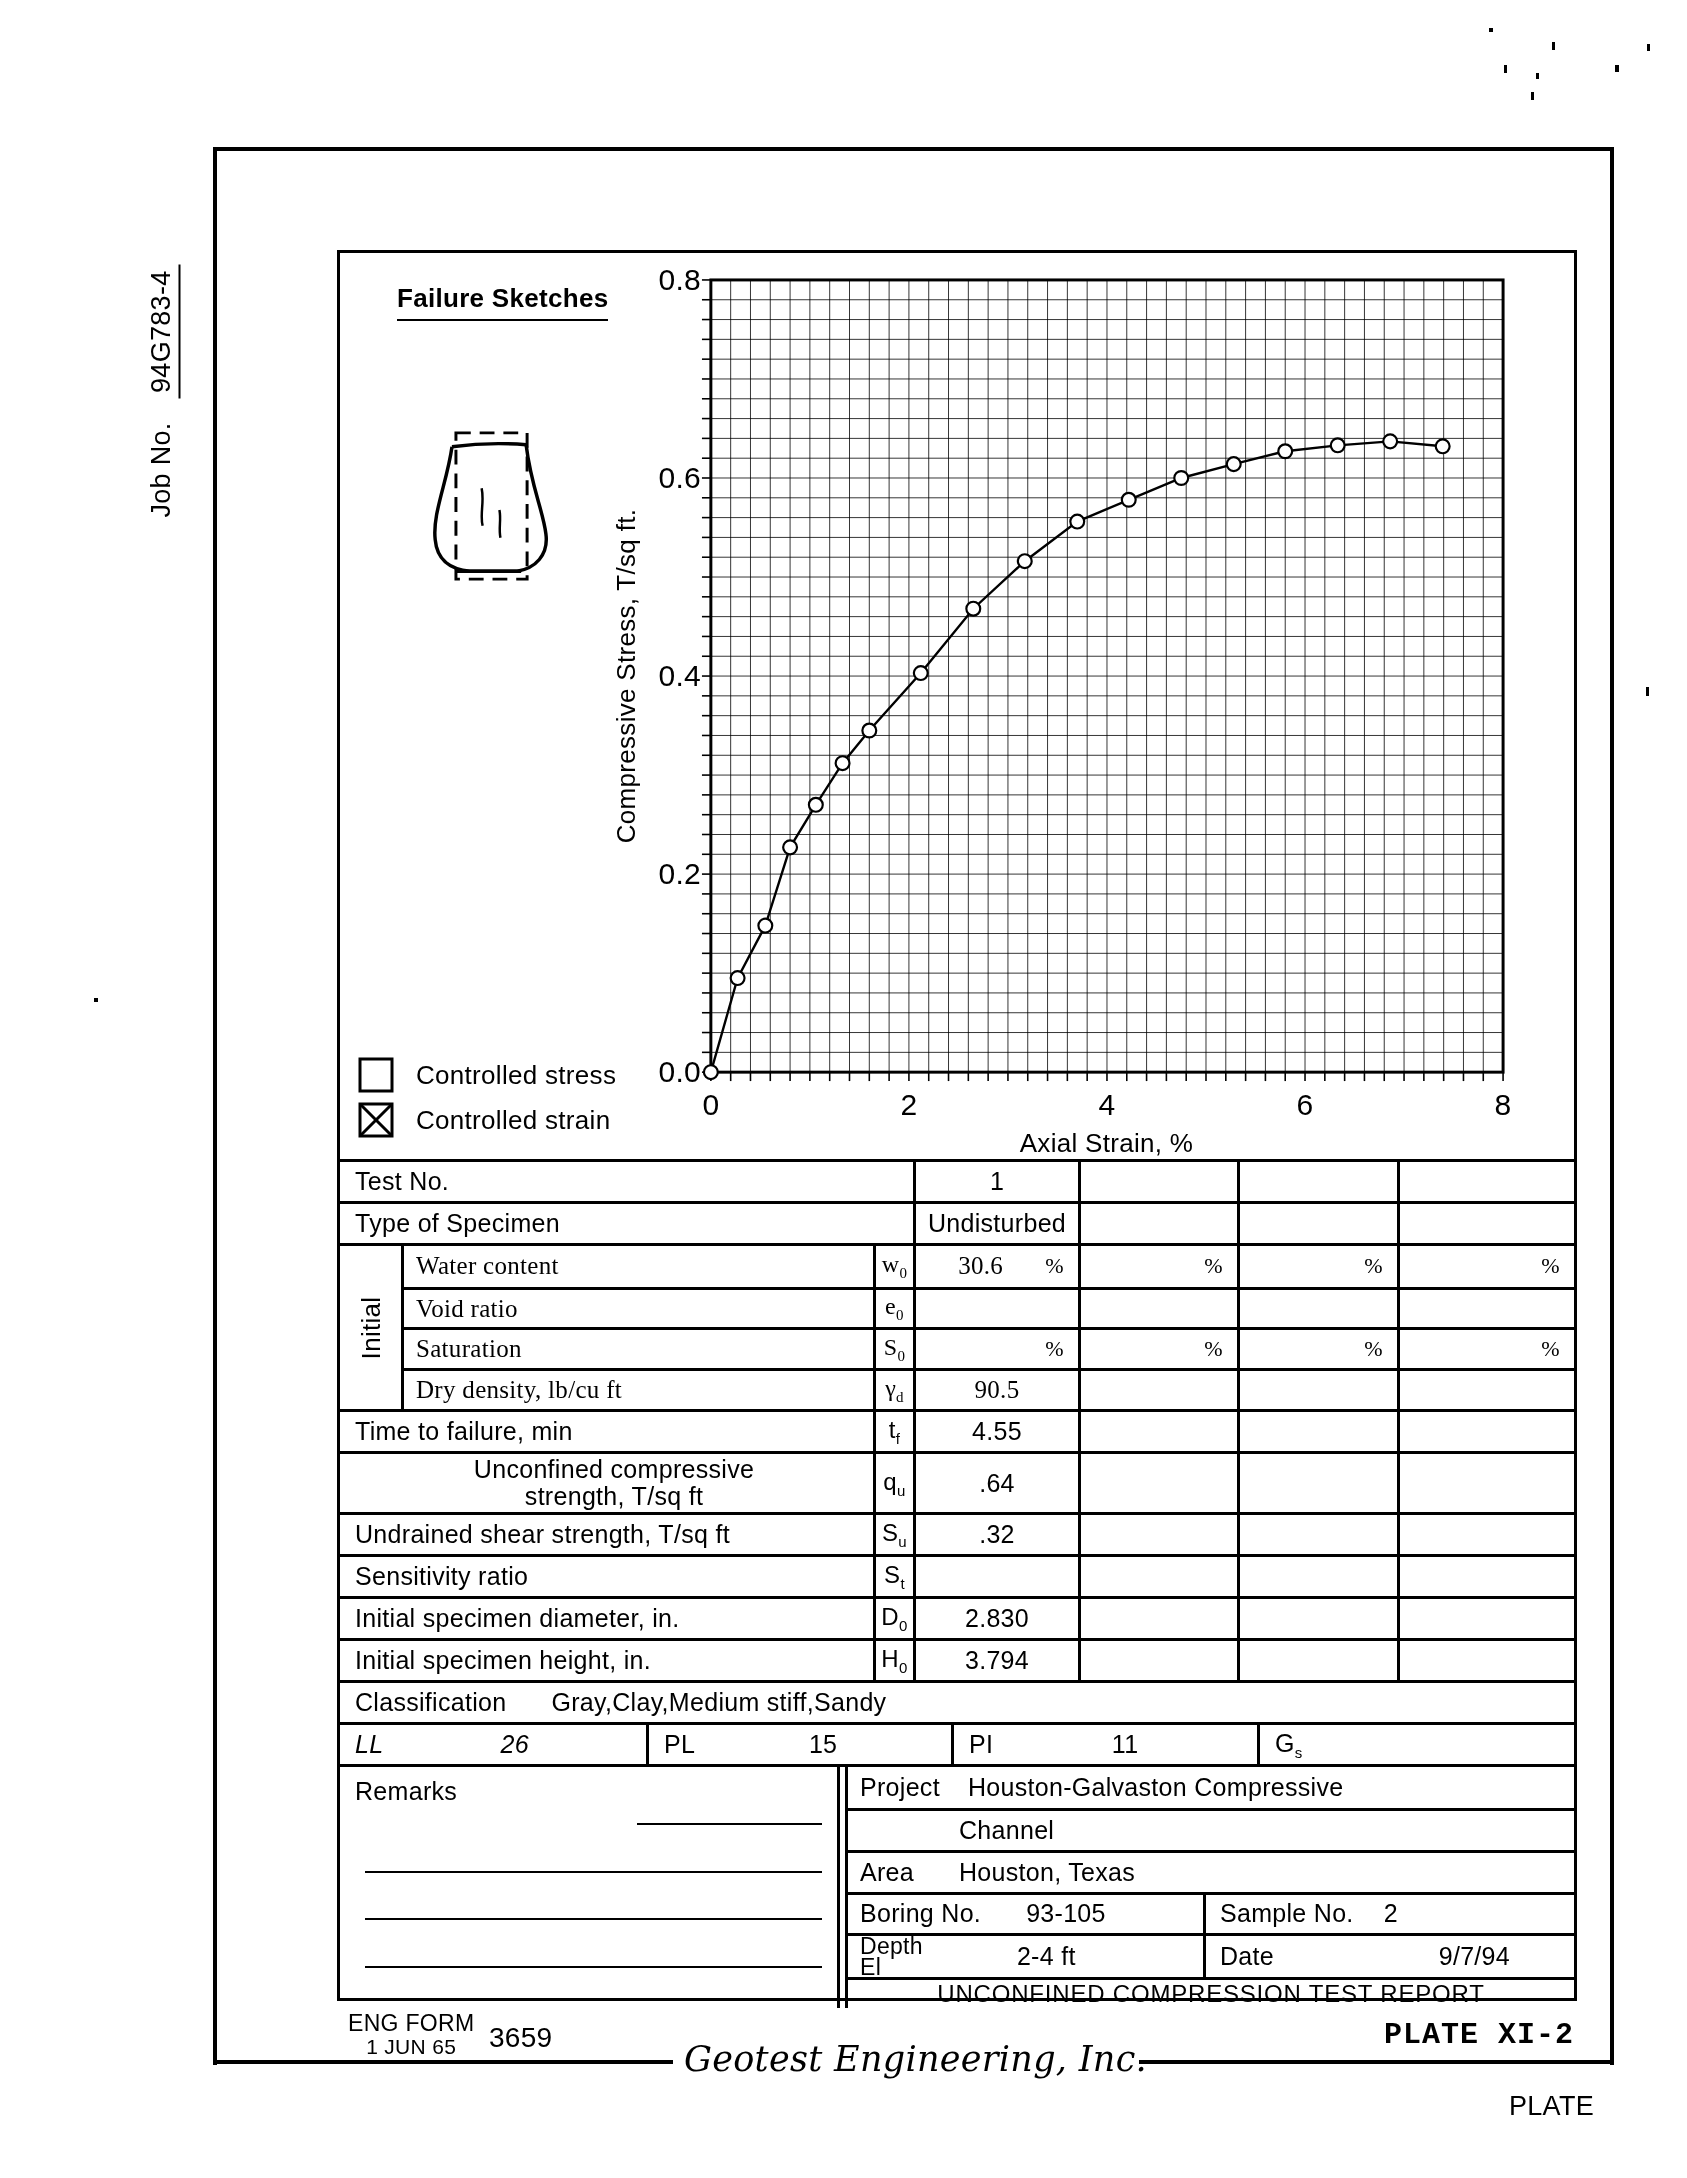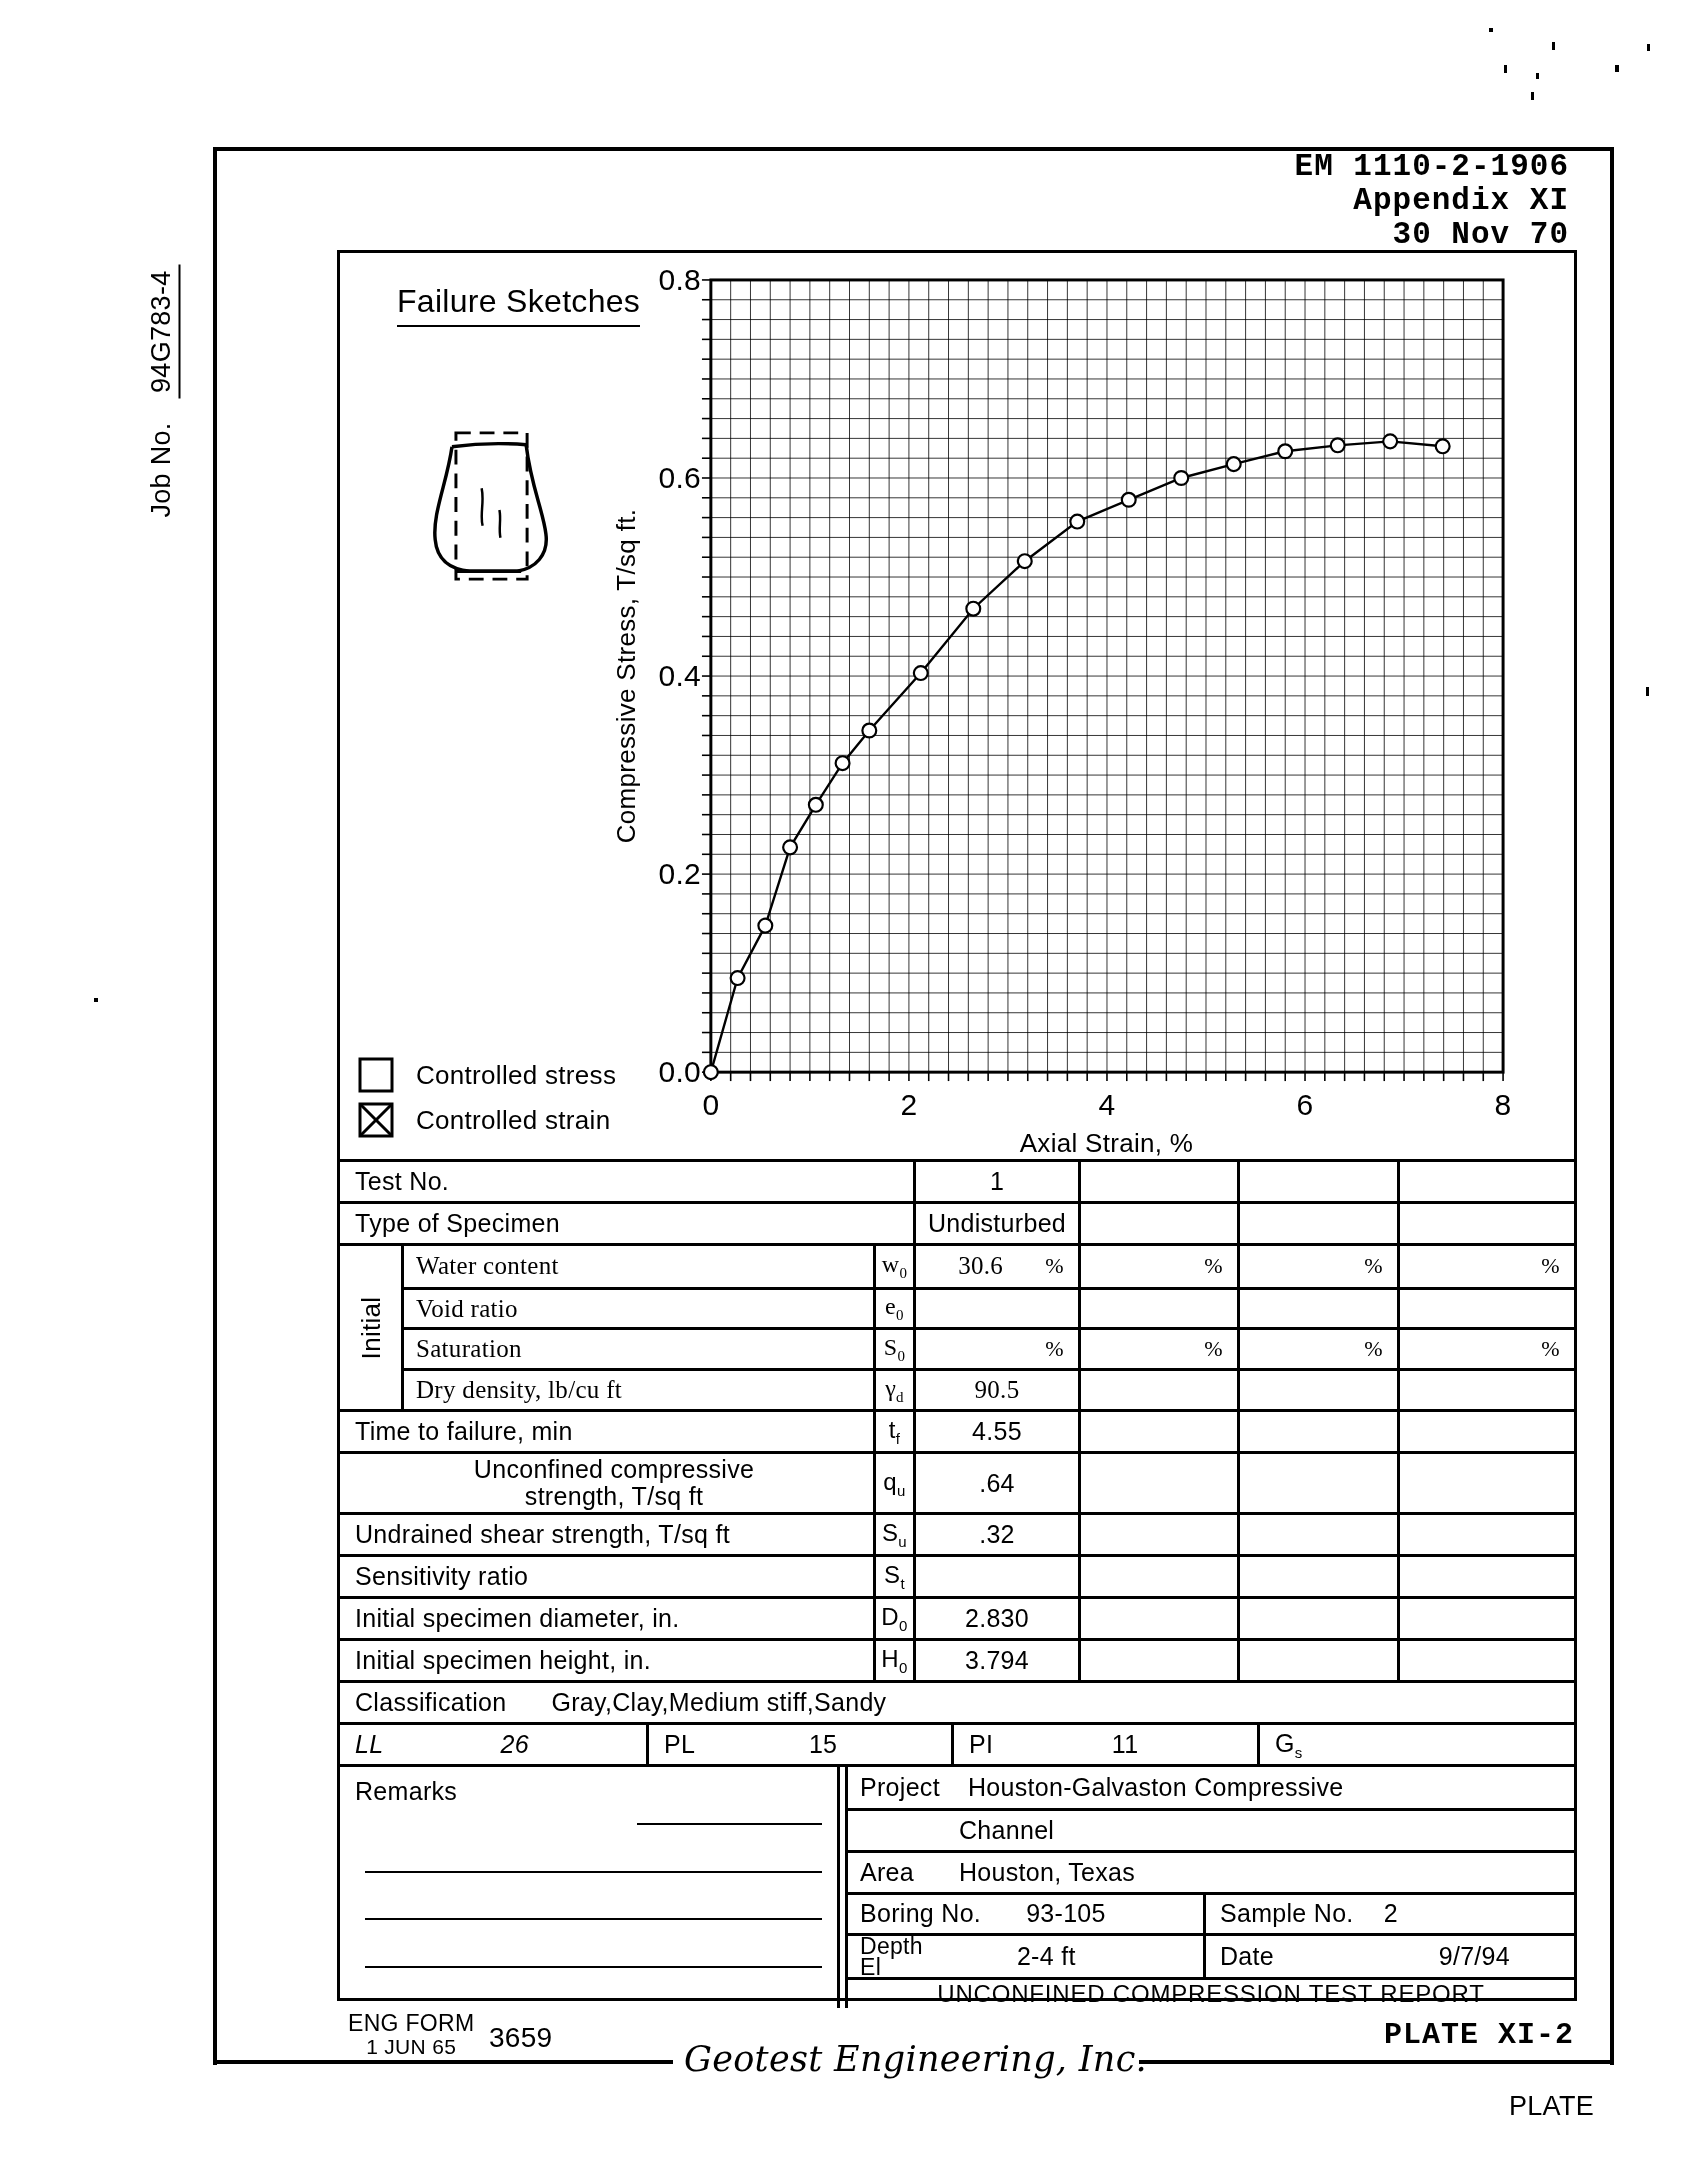--- a/index.html
+++ b/index.html
@@ -21,22 +21,22 @@
   .company { position:absolute; left:683px; top:2039px; width:465px; text-align:center;
     font-family:"DejaVu Serif", serif; font-style:italic; font-size:35px; }
   .eng-form { position:absolute; left:348px; top:2012px; font-size:23px; line-height:23px; text-align:center; }
   .form-no { position:absolute; left:489px; top:2022px; font-size:28px; }
   .plate-no { position:absolute; left:1277px; top:2018px; width:297px; text-align:right;
     font-family:"Liberation Mono", monospace; font-weight:bold; font-size:30px; letter-spacing:1px; }
   .plate-word { position:absolute; left:1445px; top:2091px; width:149px; text-align:right; font-size:27px; }
   .speck { position:absolute; background:#000; }
   
   .form-box { position:absolute; left:337px; top:250px; width:1240px; height:1751px; border:3px solid #000; }
-  .fs-title { position:absolute; left:57px; top:30px; font-size:32px;
-    border-bottom:2px solid #000; padding-bottom:5px; }
+  .fs-title { position:absolute; left:57px; top:30px; font-size:26px;
+    border-bottom:2px solid #000; padding-bottom:5px;font-weight:bold; }
   .sketch { position:absolute; left:84px; top:170px; }
   
   .legend-row { position:absolute; left:18px; display:flex; align-items:center; gap:22px; }
   .legend-row .txt { font-size:26px; }
   
   .xtick { position:absolute; top:1088px; width:40px; text-align:center; font-size:30px; }
   .ytick { position:absolute; left:642px; width:59px; text-align:right; font-size:30px; }
   .xaxis-label { position:absolute; left:958px; top:1128px; width:297px; text-align:center; font-size:26px; }
   .yaxis-label { position:absolute; left:418px; top:661px; width:416px; height:30px; text-align:center;
     font-size:26px; transform:rotate(-90deg); }
@@ -108,25 +108,20 @@
 
   <div class="job-no">
     <span>Job No.</span>&nbsp;&nbsp;
     <span class="job-val">94G783-4</span>
   </div>
 
   <div class="outer-frame"></div>
   <div class="frame-bottom-seg" style="left:213px;width:460px;"></div>
   <div class="frame-bottom-seg" style="left:1139px;width:475px;"></div>
 
-  <div class="em-header">
-    <div>EM 1110-2-1906</div>
-    <div>Appendix XI</div>
-    <div>30 Nov 70</div>
-  </div>
 
   <div class="form-box">
 
     <div class="fs-title">Failure Sketches</div>
 
     <svg class="sketch" width="139" height="168" viewBox="0 0 140 170">
       <path d="M 32 10 H 104 V 158 H 32 Z" fill="none" stroke="#000" stroke-width="3" stroke-dasharray="15 9"></path>
       <path d="M 28 24 Q 66 19 103 22" fill="none" stroke="#000" stroke-width="3.5"></path>
       <path d="M 28 24 C 23 60 8 92 11 118 C 13 140 27 148 46 150 L 94 150 C 112 147 126 134 123 112 C 120 88 108 64 103 22" fill="none" stroke="#000" stroke-width="3.5"></path>
       <path d="M 33 150 L 98 150" fill="none" stroke="#000" stroke-width="3.5"></path>

